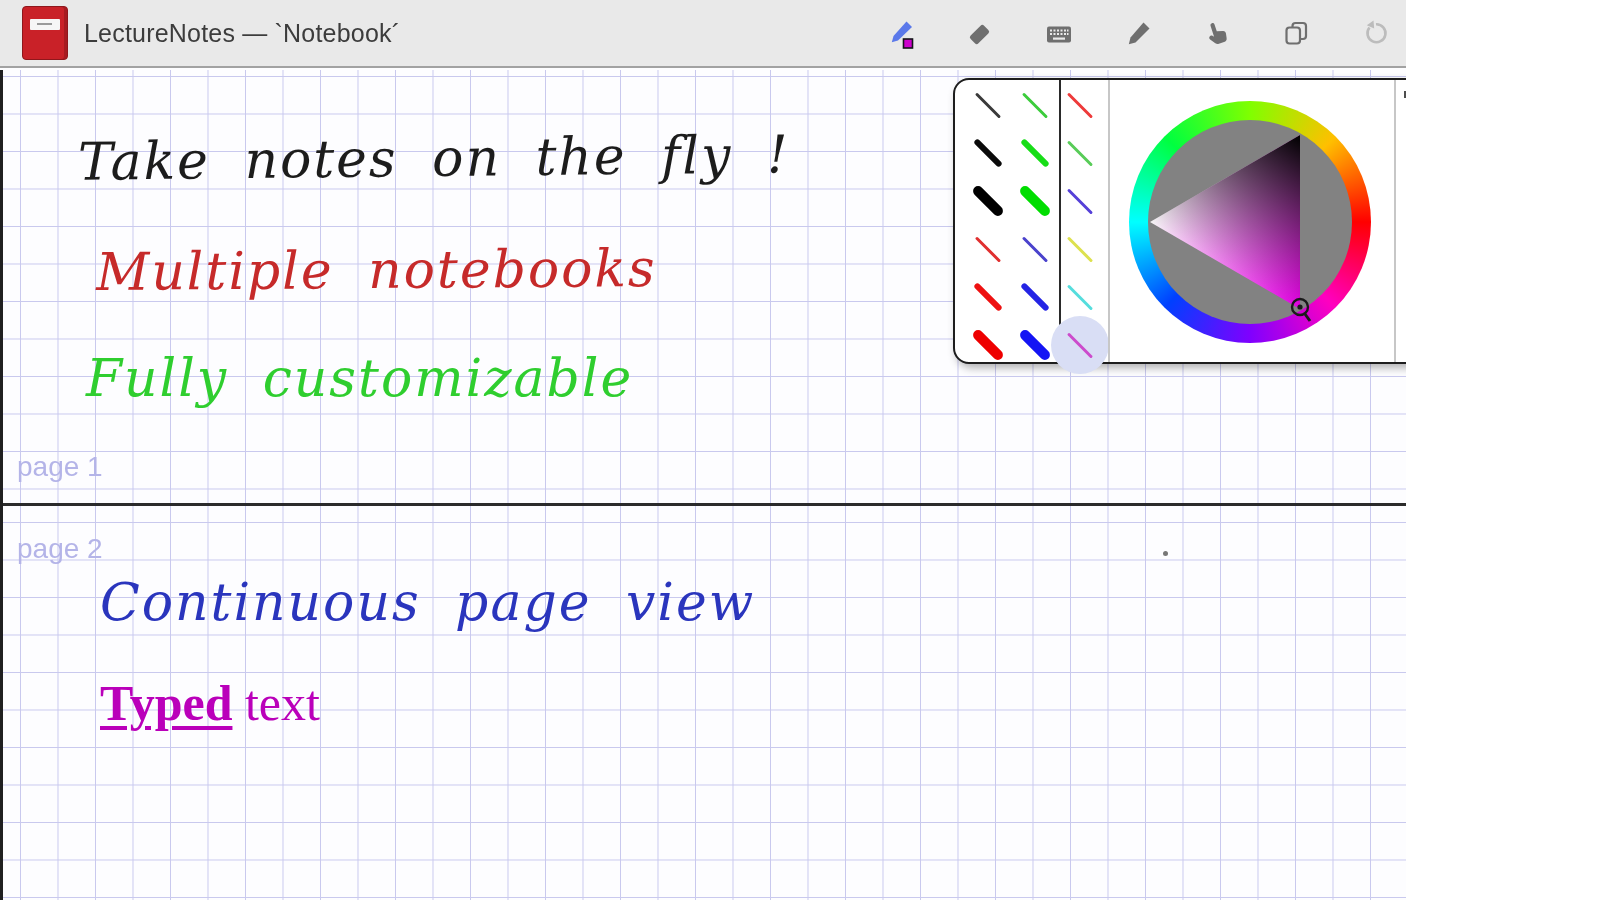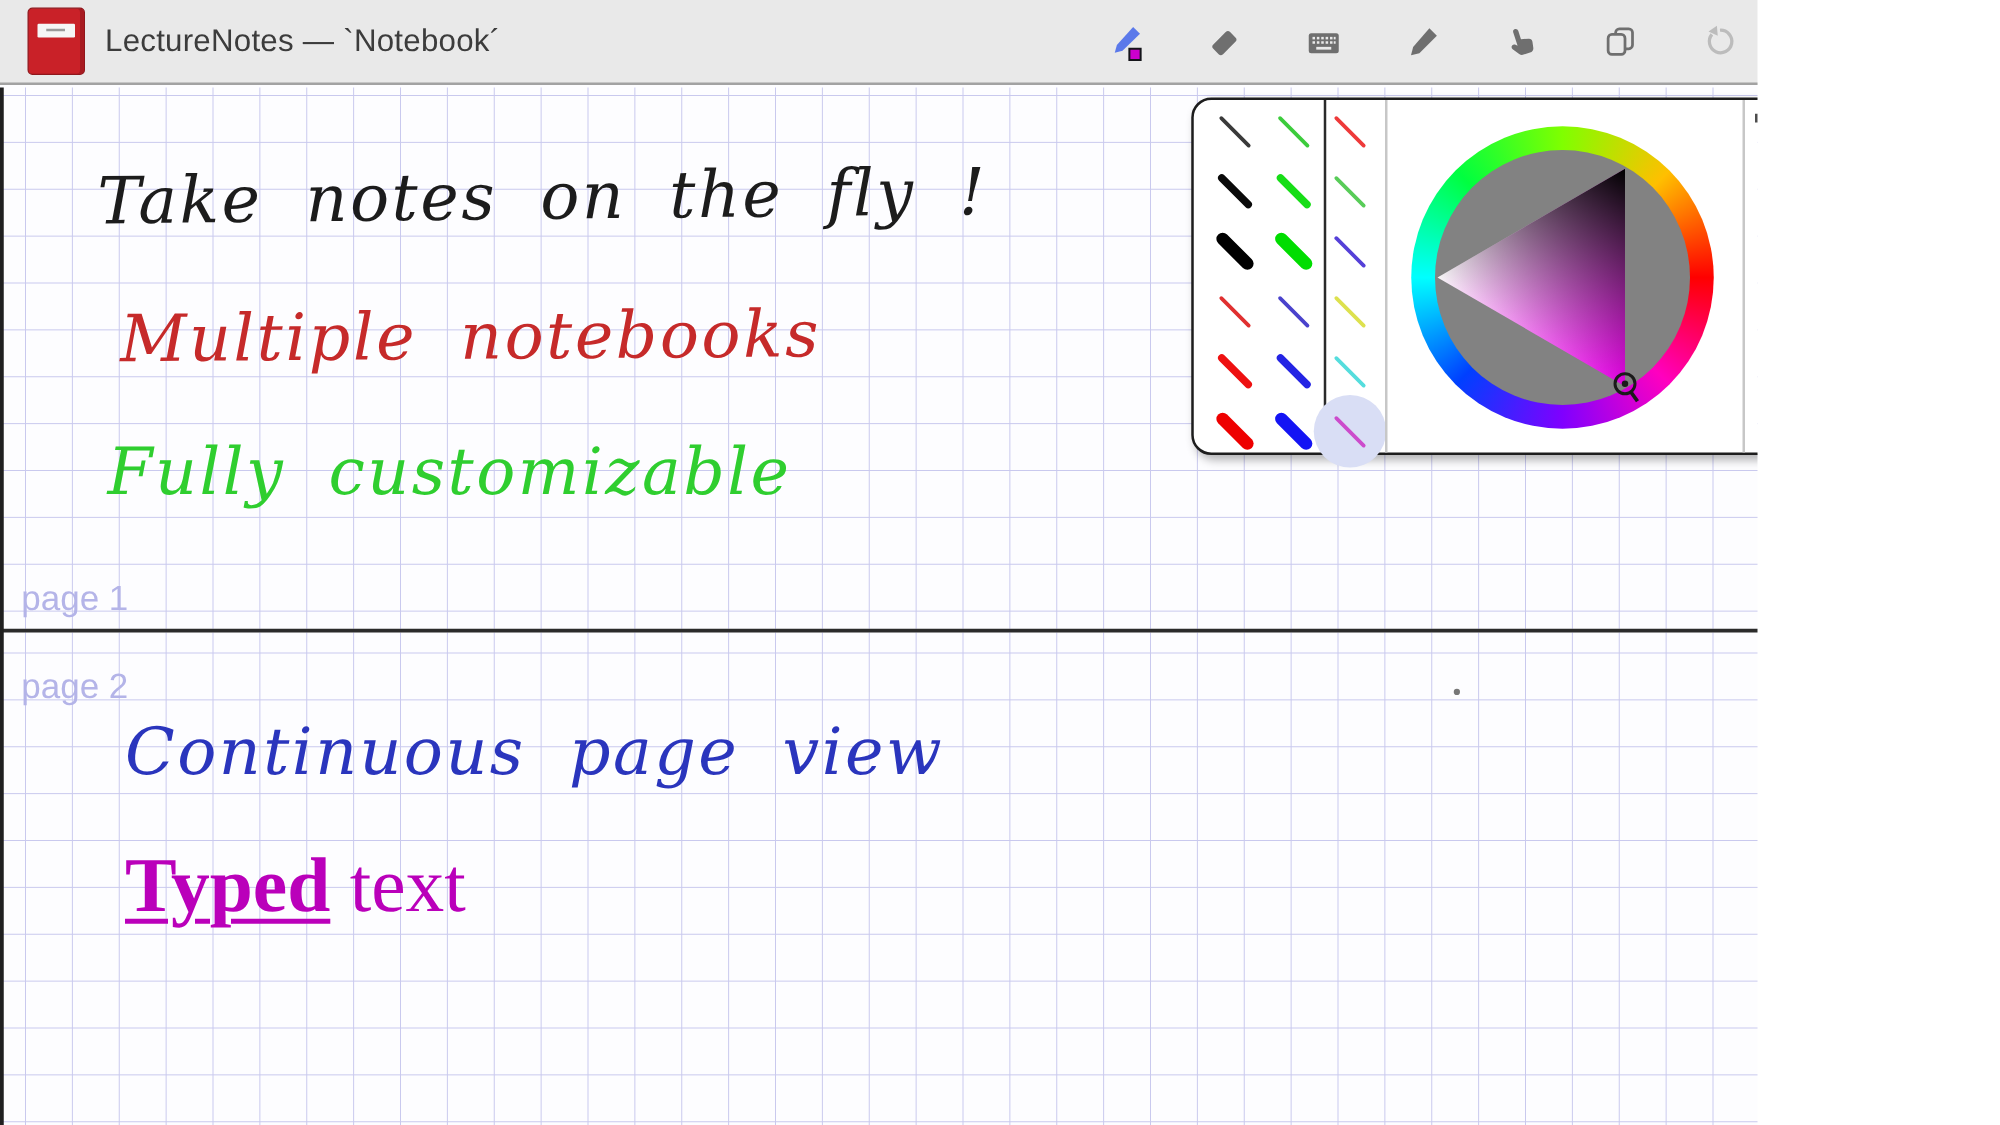--- a/index.html
+++ b/index.html
@@ -25,31 +25,31 @@
   
   .page { position:absolute; left:0; width:1600px; background-color:#fdfdff;
           background-image:linear-gradient(to right,#c9c9ee 1px,transparent 1px),
                            linear-gradient(to bottom,#c9c9ee 1px,transparent 1px);
           background-size:37.5px 37.5px; }
   .page-1 { top:70px; height:433px; background-position:20px 6px; }
   .page-2 { top:506px; height:394px; background-position:20px 16px; }
   .page-divider { position:absolute; left:0; top:503px; width:1600px; height:3px; background:#2b2b2b; }
   .page-left-edge { position:absolute; left:0; top:70px; width:3px; height:830px; background:#202020; }
   .page-label { position:absolute; font-size:28px; color:#b4b4e8; }
-  .label-1 { left:17px; top:463px; }
+  .label-1 { left:17px; top:451px; }
   .label-2 { left:17px; top:533px; }
 
   .hw { position:absolute; white-space:nowrap; font-family:"DejaVu Serif", serif;
         font-style:italic; letter-spacing:2px; word-spacing:16px; }
   .hw-take       { left:78px;  top:128px; font-size:52px; transform:rotate(-.6deg); }
   .hw-multiple   { left:96px;  top:240px; font-size:52px; transform:rotate(-.4deg); }
   .hw-fully      { left:86px;  top:348px; font-size:52px; }
   .hw-continuous { left:100px; top:572px; font-size:52px; }
   .typed-note { position:absolute; left:100px; top:674px; font-family:"Liberation Serif", serif;
-                font-size:62px; white-space:nowrap; }
+                font-size:50px; white-space:nowrap; }
   .typed-note .bold { font-weight:bold; text-decoration:underline; text-decoration-thickness:4px; text-underline-offset:6px; }
   .stray-dot { position:absolute; left:1163px; top:551px; width:5px; height:5px; border-radius:50%; background:#777; }
 
   
   .popup { position:absolute; left:953px; top:78px; width:632px; height:286px;
            background:#fff; border:2px solid #1d1d1d; border-radius:16px;
            box-shadow:3px 4px 8px rgba(0,0,0,.30); z-index:5; }
   .popup .vsep { position:absolute; top:0; width:2px; height:282px; }
   .vsep.dark  { background:#2a2a2a; }
   .vsep.light { background:#c7c7c7; }

